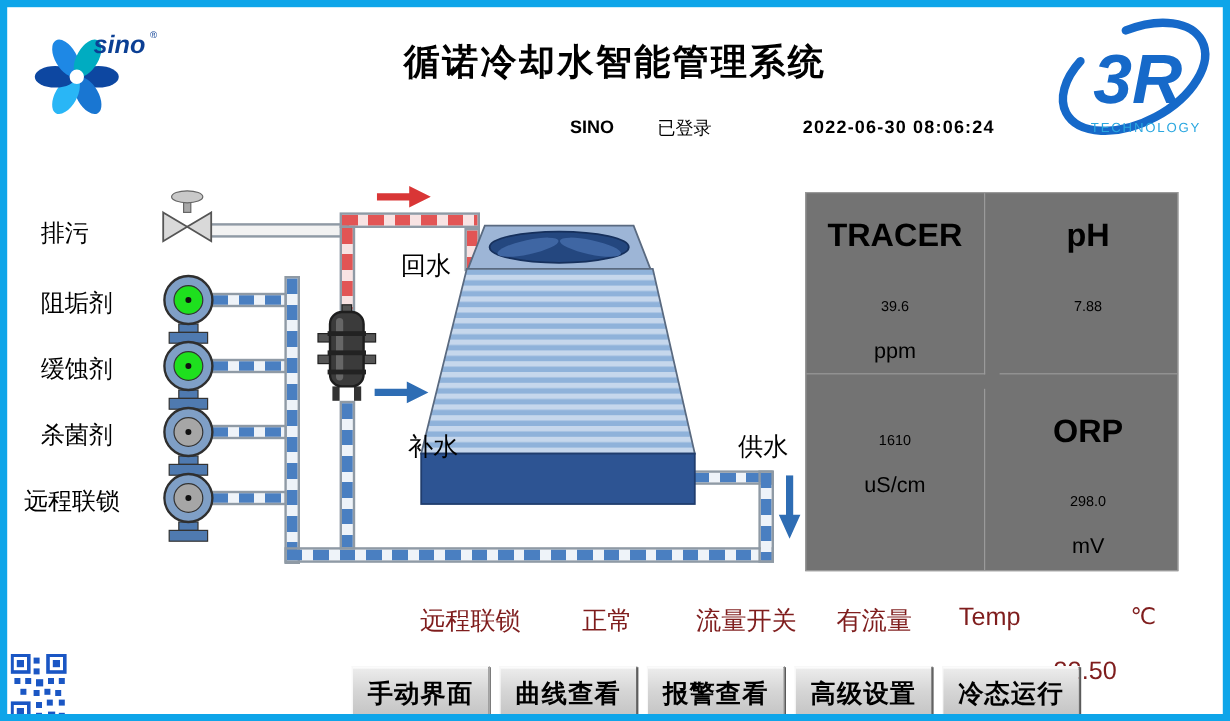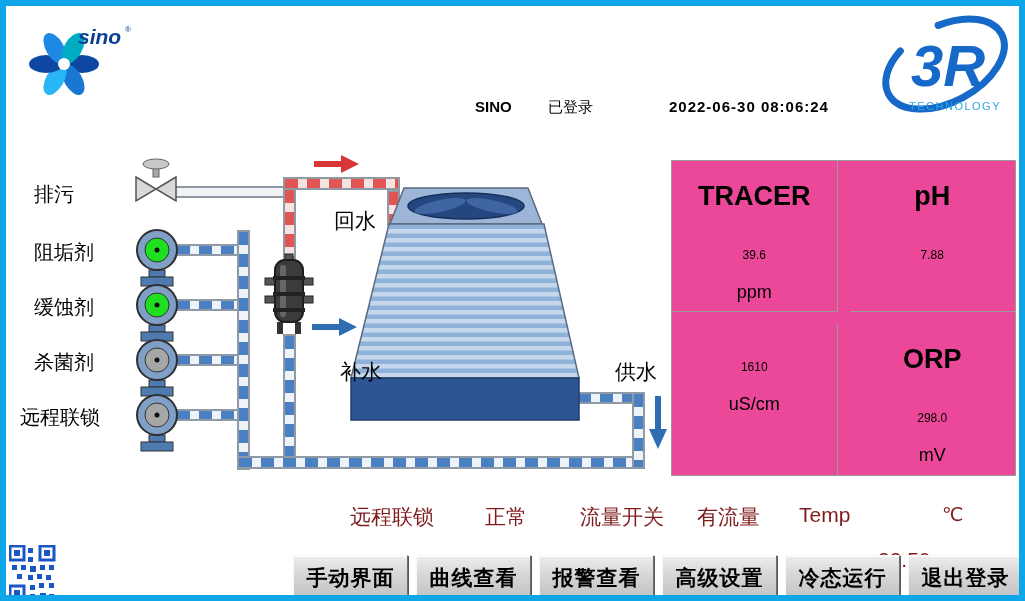--- a/index.html
+++ b/index.html
@@ -26,23 +26,23 @@
   .pipe.h-blue { background:repeating-linear-gradient(90deg,#4a7fc1 0 13px,#eef3f9 13px 22px); }
   .pipe.v-blue { background:repeating-linear-gradient(180deg,#4a7fc1 0 13px,#eef3f9 13px 22px); }
   .pipe.h-red  { background:repeating-linear-gradient(90deg,#e25555 0 13px,#f8e3e3 13px 22px); }
   .pipe.v-red  { background:repeating-linear-gradient(180deg,#e25555 0 13px,#f8e3e3 13px 22px); }
   .pipe.plain  { background:#f2f2f2; }
 
   .flow-label { position:absolute; font-size:21px; color:#000; white-space:nowrap;margin-left:32px; }
 
   
   .panel {
-    position:absolute; left:665px; top:154px; width:345px; height:316px;
+    position:absolute; left:665px; top:154px; width:311px; height:316px;
     border:1px solid #9a9a9a; display:grid;
-    grid-template-columns:1fr 1fr; grid-template-rows:1fr 1fr; background:#ec4899;gap:12px;
+    grid-template-columns:1fr 1fr; grid-template-rows:1fr 1fr; background:#737373;gap:12px;
   }
   .cell { display:flex; flex-direction:column; align-items:center; }
   .cell.br { border-right:1px solid #9a9a9a; }
   .cell.bb { border-bottom:1px solid #9a9a9a; }
   .cell .r-name { margin-top:20px; font-size:27px; font-weight:600; color:#000; }
   .cell .r-value { margin-top:36px; font-size:12px; font-weight:500; color:#000;text-align:center; }
   .cell .r-unit { margin-top:20px; font-size:18px; color:#000; }
 
   
   .stat { position:absolute; top:497px; font-size:21px; font-weight:500; color:#7f1d1d; white-space:nowrap; }
@@ -69,20 +69,21 @@
       <ellipse rx="17" ry="9" transform="rotate(120) translate(18,0)" fill="#29b6f6"></ellipse>
       <ellipse rx="17" ry="9" transform="rotate(180) translate(18,0)" fill="#0d47a1"></ellipse>
       <ellipse rx="17" ry="9" transform="rotate(240) translate(18,0)" fill="#1e88e5"></ellipse>
       <ellipse rx="17" ry="9" transform="rotate(300) translate(18,0)" fill="#00acc1"></ellipse>
       <circle r="6" fill="#ffffff"></circle>
     </g>
     <text x="56" y="30" font-size="21" font-weight="bold" font-style="italic" fill="#0b3f94">sino</text>
     <text x="103" y="18" font-size="8" fill="#0b3f94">®</text>
   </svg>
 
+  <div class="page-title">循诺冷却水智能管理系统</div>
 
   <span class="hdr-txt" style="left:469px;">SINO</span>
   <span class="hdr-txt" style="left:542px; font-weight:500;">已登录</span>
   <span class="hdr-txt" style="left:663px; letter-spacing:1px;">2022-06-30  08:06:24</span>
 
   <svg class="abs" style="right:0; top:0;" width="148" height="120" viewBox="0 0 148 120">
     <ellipse cx="74" cy="58" rx="64" ry="38" transform="rotate(-28 74 58)" fill="none" stroke="#1669c9" stroke-width="7" stroke-dasharray="210 46" stroke-linecap="round"></ellipse>
     <text x="40" y="80" font-size="58" font-weight="bold" font-style="italic" fill="#1669c9">3R</text>
     <text x="38" y="104" font-size="11" letter-spacing="1.5" fill="#2aa7e0">TECHNOLOGY</text>
   </svg>
@@ -221,21 +222,20 @@
   <span class="stat" style="left:793px;">Temp</span>
   <span class="stat" style="left:872px;margin-top:45px;">32.50</span>
   <span class="stat" style="left:936px; font-size:19px;">℃</span>
 
   <div class="btn-row">
     <button class="nav-btn">手动界面</button>
     <button class="nav-btn">曲线查看</button>
     <button class="nav-btn">报警查看</button>
     <button class="nav-btn">高级设置</button>
     <button class="nav-btn">冷态运行</button>
-    <button class="nav-btn">退出登录</button>
   </div>
 
   <svg class="abs" style="left:3px; top:539px;" width="48" height="58" viewBox="0 0 48 58">
     <g fill="#1a56c4">
       <rect x="1" y="1" width="14" height="14" fill="none" stroke="#1a56c4" stroke-width="3"></rect>
       <rect x="5" y="5" width="6" height="6"></rect>
       <rect x="31" y="1" width="14" height="14" fill="none" stroke="#1a56c4" stroke-width="3"></rect>
       <rect x="35" y="5" width="6" height="6"></rect>
       <rect x="1" y="41" width="14" height="14" fill="none" stroke="#1a56c4" stroke-width="3"></rect>
       <rect x="5" y="45" width="6" height="6"></rect>

